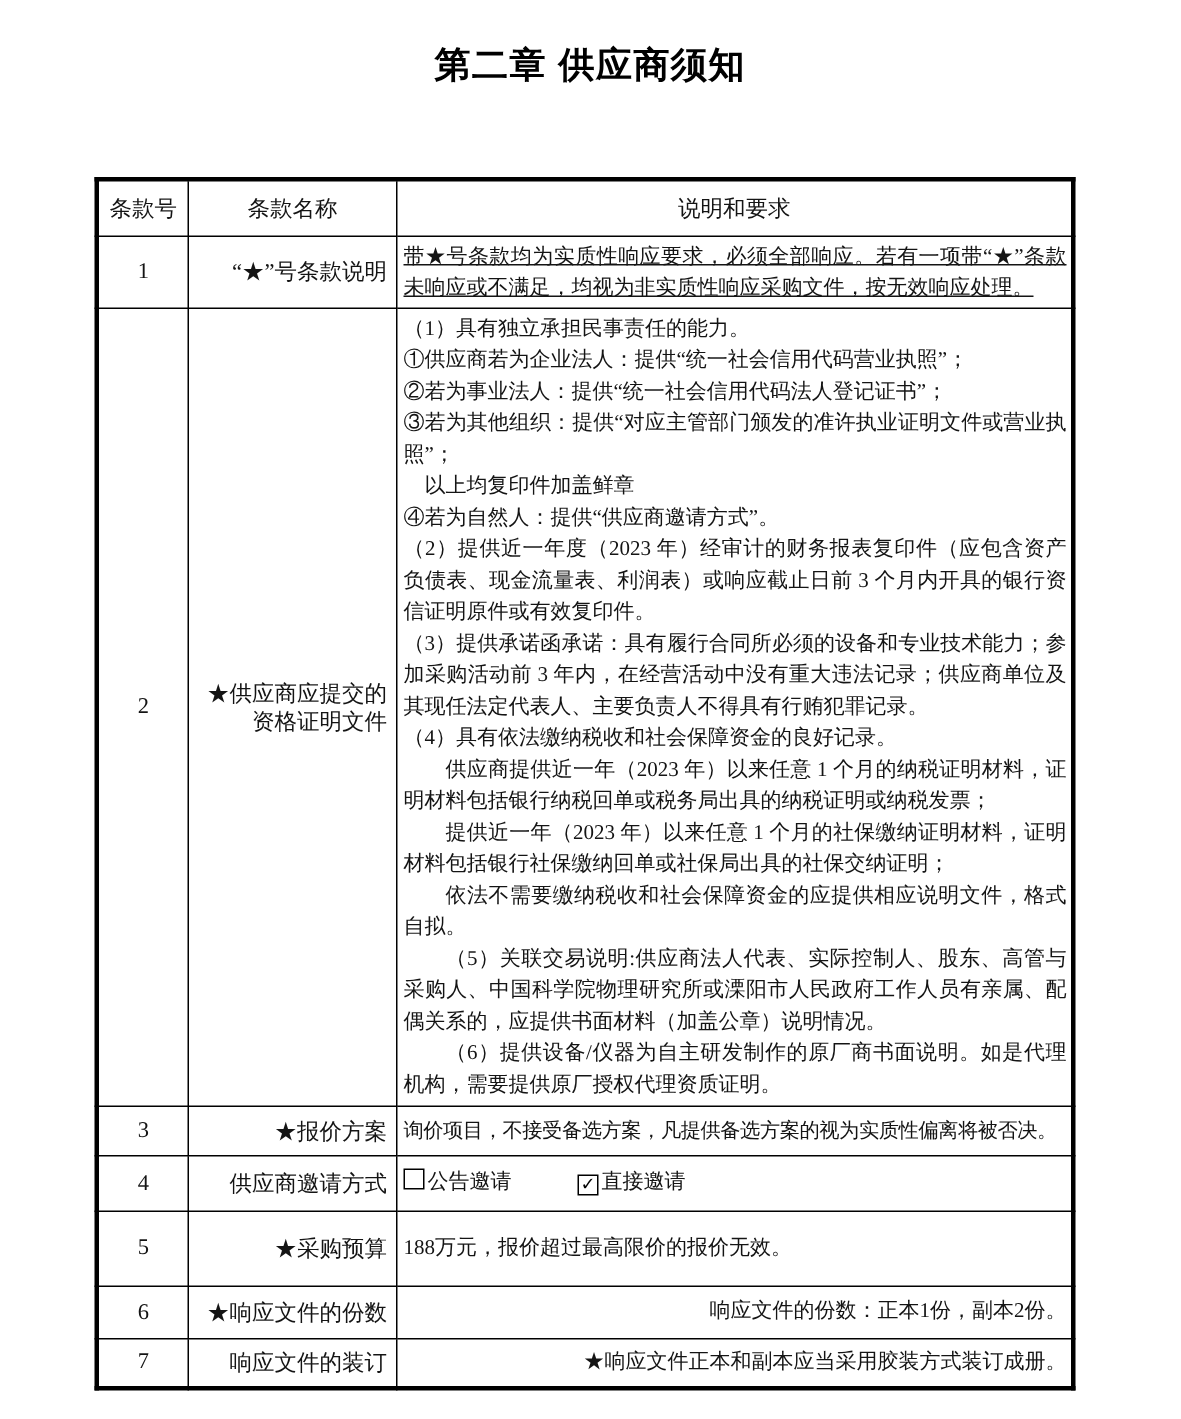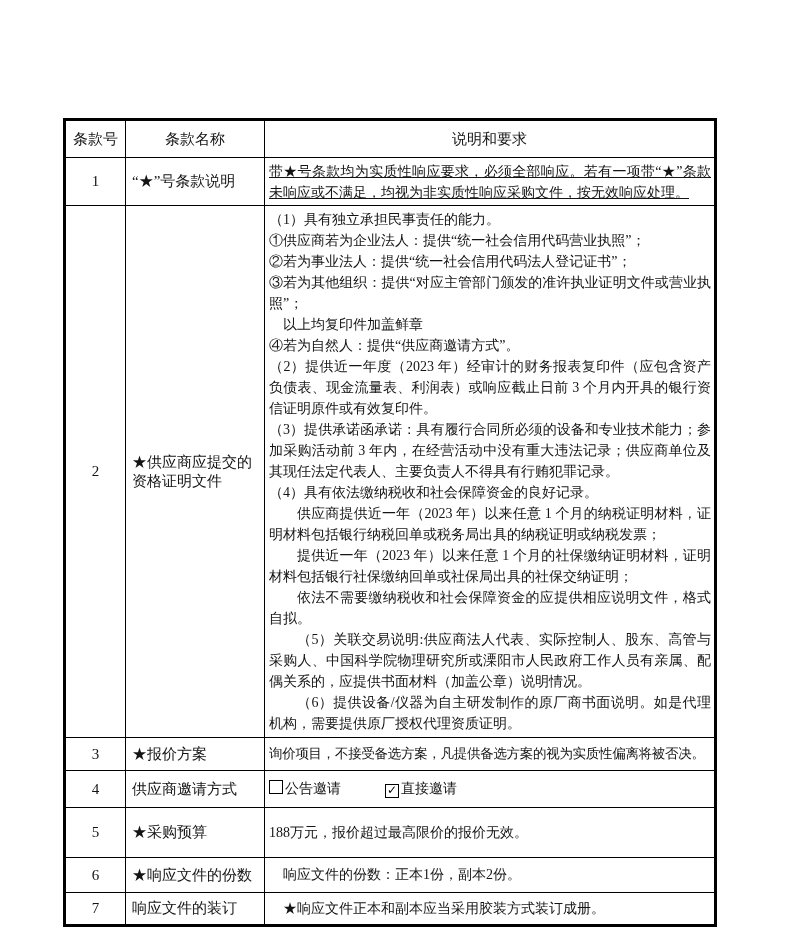--- a/index.html
+++ b/index.html
@@ -31,44 +31,45 @@
   }
   tr.h-header { height:38px; }
   tr.r1 { height:48px; }
   tr.r2 { height:526px; }
   tr.r3 { height:33px; }
   tr.r4 { height:37px; }
   tr.r5 { height:50px; }
   tr.r6 { height:35px; }
   tr.r7 { height:33px; }
   td.c-no   { text-align:center; vertical-align:middle; font-size:15px; }
-  td.c-name { text-align:left; vertical-align:middle; font-size:15px; padding:0 6px; }
+  td.c-name { text-align:right; vertical-align:middle; font-size:15px; padding:0 6px; }
   td.c-desc { vertical-align:middle; font-size:14px; padding:2px 3px 2px 4px; line-height:20px; }
   tr.r1 td.c-desc { text-align:justify; line-height:21px;text-decoration:underline; }
   tr.r2 td.c-desc { text-align:justify; line-height:21px; padding:3px 3px 3px 4px; }
   tr.r3 td.c-desc { white-space:nowrap; font-size:13.5px; letter-spacing:-0.3px; }
   .para { margin:0; }
   .ind1 { text-indent:1em; }
   .ind2 { text-indent:2em; }
-  .indent1 { text-indent:1em; }
+  .indent1 { text-indent:1em;text-align:right; }
   .cbox {
     display:inline-block; width:12px; height:12px; border:1.5px solid #000;
     vertical-align:-1px; text-align:center; line-height:11px; font-size:12px;
     font-weight:700; font-family:"DejaVu Sans","Liberation Sans",sans-serif;
     color:#000; box-sizing:content-box;
   }
   .opt { white-space:nowrap; }
   .opt + .opt { margin-left:44px; }
   .opt-label { margin-left:2px; }
 </style>
 </head>
 <body>
 
 <div class="page">
 
+  <h1 class="chapter-title">第二章 供应商须知</h1>
 
   <table class="notice">
     <colgroup>
       <col style="width:61px">
       <col style="width:139px">
       <col style="width:451px">
     </colgroup>
     <thead>
       <tr class="h-header">
         <th>条款号</th>

